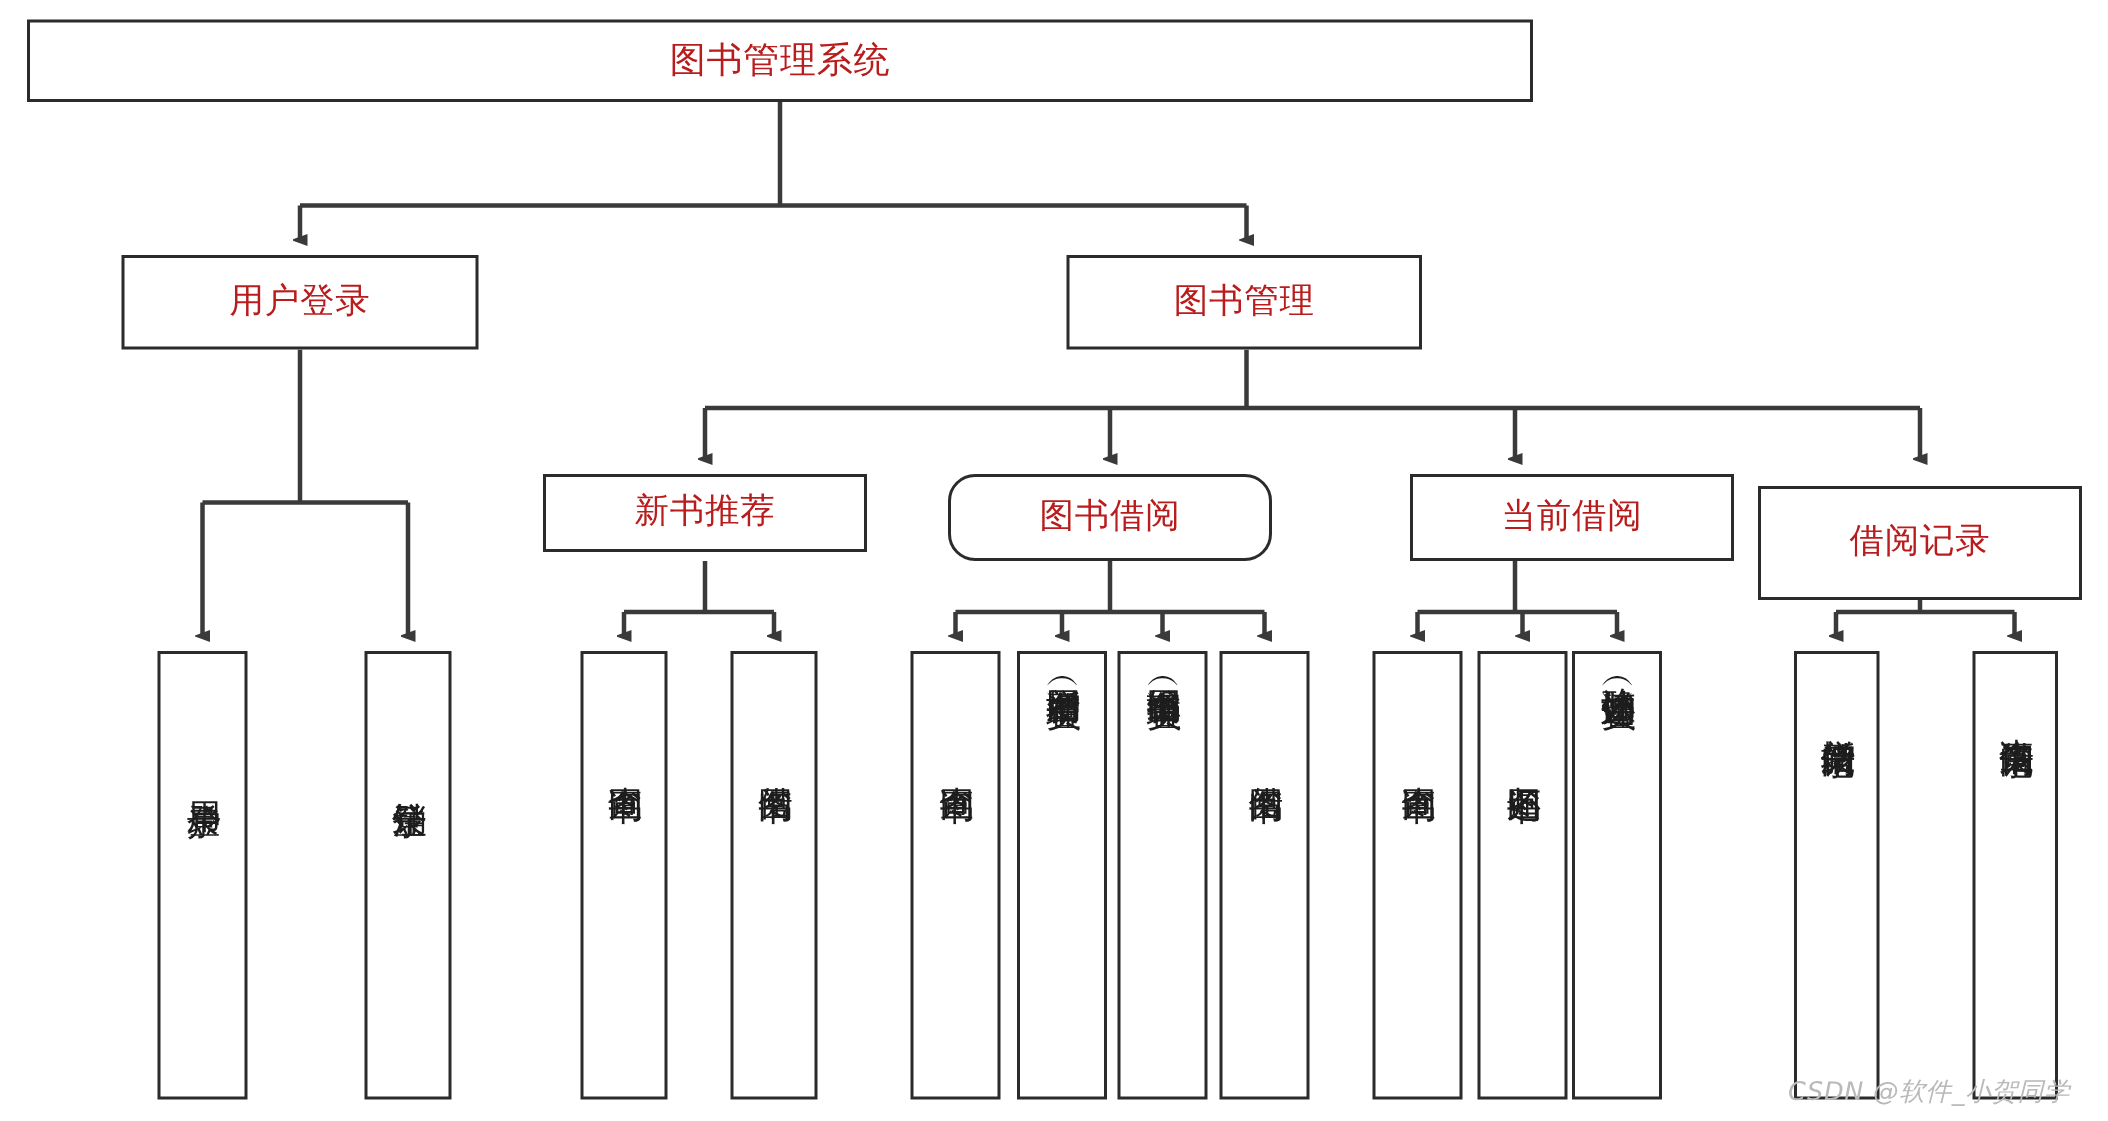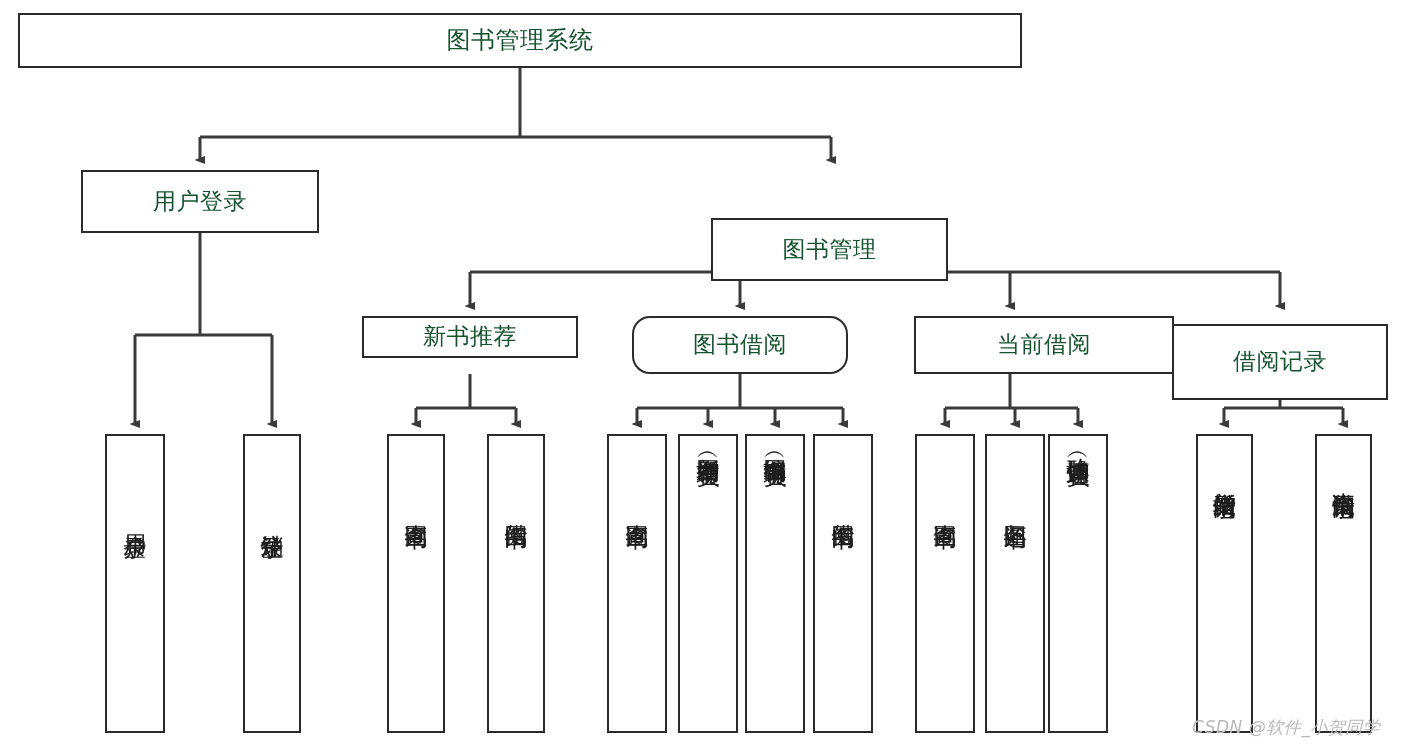--- a/index.html
+++ b/index.html
@@ -31,21 +31,21 @@
     box-sizing: border-box;
     border: 2px solid #2b2b2b;
     background: #ffffff;
     display: flex;
     align-items: center;
     justify-content: center;
     overflow: hidden;
   }
   .node-h {
     font-size: 23px;
-    color: #14532d;
+    color: #b91c1c;
     letter-spacing: 0.5px;
     line-height: 1.1;
     white-space: nowrap;
   }
   .node-root {
     font-size: 24px;
   }
   .node-v {
     align-items: flex-start;
     justify-content: center;
@@ -125,31 +125,31 @@
     </g>
   </svg>
 
   <div class="node node-root" style="left:18px; top:13px; width:1004px; height:55px;">
     <span class="node-h node-root">图书管理系统</span>
   </div>
 
   <div class="node" style="left:81px; top:170px; width:238px; height:63px;">
     <span class="node-h">用户登录</span>
   </div>
-  <div class="node" style="left:711px; top:170px; width:237px; height:63px;margin-top:48px;">
+  <div class="node" style="left:711px; top:170px; width:237px; height:63px;">
     <span class="node-h">图书管理</span>
   </div>
 
-  <div class="node" style="left:362px; top:316px; width:216px; height:42px;text-align:center;">
+  <div class="node" style="left:362px; top:316px; width:216px; height:52px;text-align:center;">
     <span class="node-h">新书推荐</span>
   </div>
   <div class="node" style="left:632px; top:316px; width:216px; height:58px;border-radius:18px;">
     <span class="node-h">图书借阅</span>
   </div>
-  <div class="node" style="left:914px; top:316px; width:260px; height:58px;">
+  <div class="node" style="left:940px; top:316px; width:216px; height:58px;">
     <span class="node-h">当前借阅</span>
   </div>
   <div class="node" style="left:1172px; top:324px; width:216px; height:76px;">
     <span class="node-h">借阅记录</span>
   </div>
 
   <div class="node node-v" style="left:105px; top:434px; width:60px; height:299px; padding-top:80px;">
     <span class="vlabel">用户登录</span>
   </div>
   <div class="node node-v" style="left:243px; top:434px; width:58px; height:299px; padding-top:80px;">

